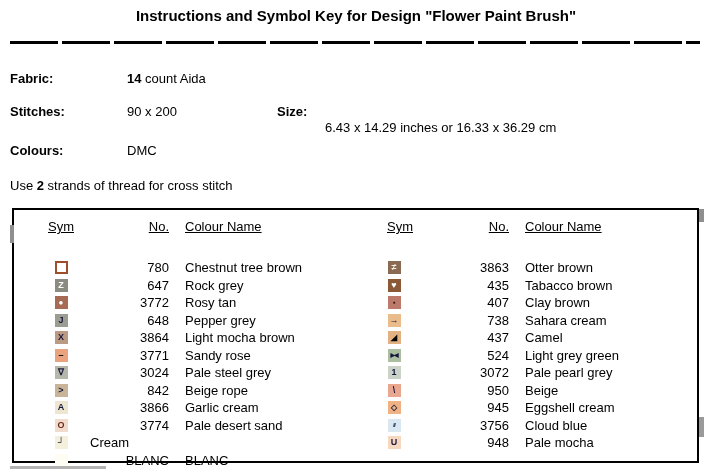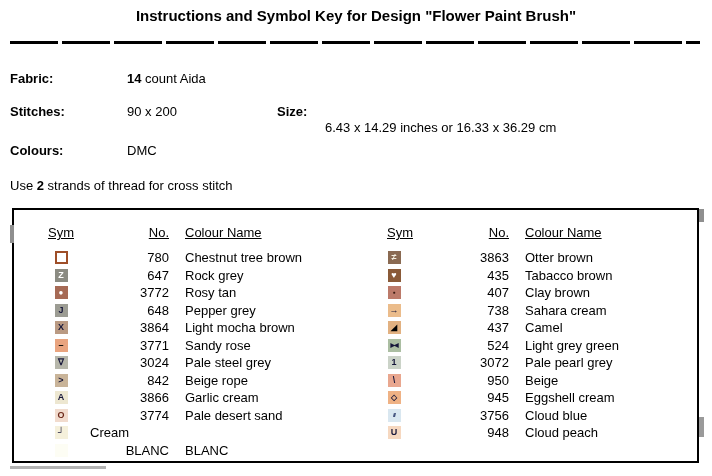--- a/index.html
+++ b/index.html
@@ -24,32 +24,32 @@
   .pos-strands{top:178px;}
   .val-col{position:absolute;left:117px;top:0;}
   .size-lbl{position:absolute;left:267px;top:0;font-weight:bold;}
   .size-val{position:absolute;left:315px;top:16px;}
   .info-row{height:16px;}
 
   .key-table{
     position:absolute;left:12px;top:208px;width:687px;height:255px;
     border:2px solid #000;box-sizing:border-box;background:#fff;
   }
-  .key-col{position:absolute;top:14px;white-space:nowrap;}
+  .key-col{position:absolute;top:8px;white-space:nowrap;}
   .key-col.left{left:34px;width:335px;--symcol:26px;--nocol:95px;}
   .key-col.right{left:373px;width:308px;--symcol:14px;--nocol:108px;}
   .key-head,.krow{
     display:grid;grid-template-columns:var(--symcol) var(--nocol) 1fr;
     align-items:center;
   }
   .key-head{height:17px;}
   .key-head span{text-decoration:underline;}
   .hd-no,.krow .no{text-align:right;}
   .hd-name,.krow .name{padding-left:16px;}
-  .rows{margin-top:8px;}
+  .rows{margin-top:24px;}
   .krow{height:17.5px;}
   .sym{
     width:13px;height:13px;justify-self:center;box-sizing:border-box;
     display:flex;align-items:center;justify-content:center;
     font-weight:bold;font-size:9px;line-height:13px;
   }
   .sym.s8{font-size:8px;}
   .sym.s5{font-size:5px;}
   .sym.tiny{font-size:6px;letter-spacing:-1px;}
   .scroll-thumb{position:absolute;background:#8f8f8f;}
@@ -207,21 +207,21 @@
           <span class="name">Eggshell cream</span>
         </div>
         <div class="krow">
           <span class="sym tiny" style="background: rgb(217, 231, 240); color: rgb(42, 58, 106);">///</span>
           <span class="no">3756</span>
           <span class="name">Cloud blue</span>
         </div>
         <div class="krow">
           <span class="sym" style="background: rgb(246, 216, 192); color: rgb(22, 22, 58);">U</span>
           <span class="no">948</span>
-          <span class="name">Cloud peach</span>
+          <span class="name">Pale mocha</span>
         </div>
       </div>
   </div>
 </div>
 
 <div class="scroll-thumb thumb-left"></div>
 <div class="scroll-thumb thumb-right-top"></div>
 <div class="scroll-thumb thumb-right-low"></div>
 <div class="scroll-thumb thumb-bottom"></div>
 

